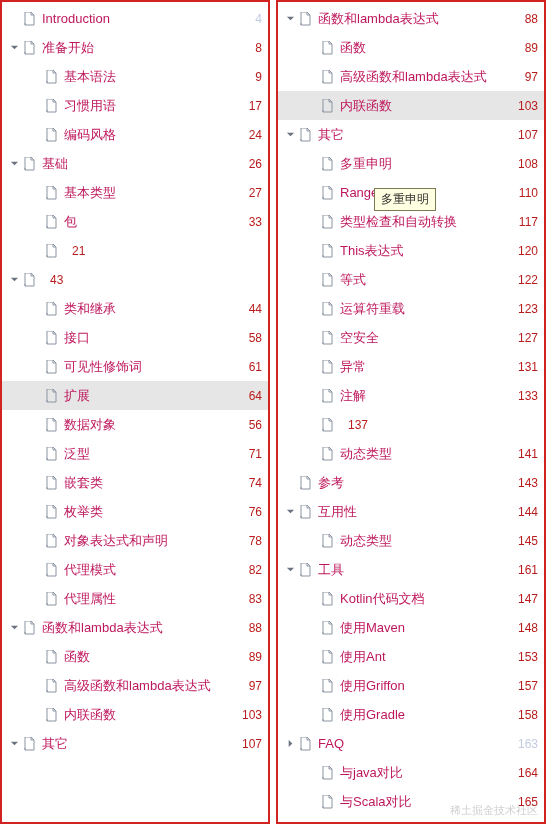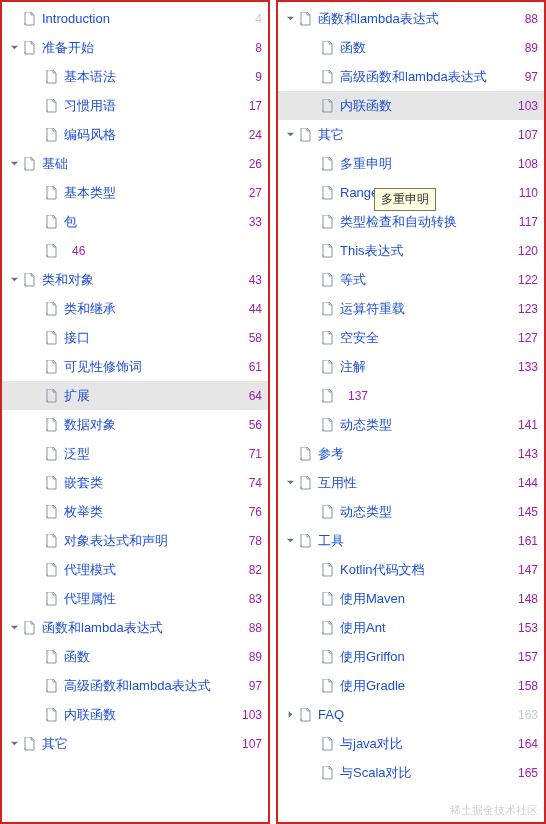--- a/index.html
+++ b/index.html
@@ -44,27 +44,27 @@
     margin-right: 6px;
     display: inline-flex;
     align-items: center;
     justify-content: center;
     color: #8b95a3;
     flex-shrink: 0;
   }
   .page-icon svg { display: block; }
   .label {
     flex: 1;
-    color: #1d4ed8;
+    color: #be185d;
     white-space: nowrap;
     overflow: hidden;
     text-overflow: ellipsis;
   }
   .page-num {
-    color: #a21caf;
+    color: #b91c1c;
     font-size: 12px;
     padding-left: 8px;
   }
   .page-num.faded { color: #c2cbe0; }
   .tooltip {
     position: absolute;
     background: #ffffe1;
     border: 1px solid #7a7a52;
     padding: 2px 6px;
     font-size: 12px;
@@ -202,37 +202,36 @@
       <div class="row">
         <span class="indent-spacer" style="width: 28px;"></span>
         <span class="arrow"></span>
         <span class="page-icon">
           <svg width="12" height="14" viewBox="0 0 12 14">
             <path d="M2 0 L8 0 L11 3 L11 13 L2 13 Z" fill="none" stroke="#8b95a3" stroke-width="1"></path>
             <path d="M8 0 L8 3 L11 3" fill="none" stroke="#8b95a3" stroke-width="1"></path>
             <path d="M2 13 L2 11" stroke="#8b95a3" stroke-width="1"></path>
           </svg>
         </span>
-        <span class="page-num">46</span>
+        <span class="page-num">21</span>
       </div>
       <div class="row">
         <span class="indent-spacer" style="width: 6px;"></span>
         <span class="arrow">
           <svg width="9" height="9" viewBox="0 0 10 10">
             <path d="M1 3 L5 7 L9 3 Z" fill="#6b7280"></path>
           </svg>
         </span>
         <span class="page-icon">
           <svg width="12" height="14" viewBox="0 0 12 14">
             <path d="M2 0 L8 0 L11 3 L11 13 L2 13 Z" fill="none" stroke="#8b95a3" stroke-width="1"></path>
             <path d="M8 0 L8 3 L11 3" fill="none" stroke="#8b95a3" stroke-width="1"></path>
             <path d="M2 13 L2 11" stroke="#8b95a3" stroke-width="1"></path>
           </svg>
         </span>
-        <span class="label">类和对象</span>
         <span class="page-num">43</span>
       </div>
       <div class="row">
         <span class="indent-spacer" style="width: 28px;"></span>
         <span class="arrow"></span>
         <span class="page-icon">
           <svg width="12" height="14" viewBox="0 0 12 14">
             <path d="M2 0 L8 0 L11 3 L11 13 L2 13 Z" fill="none" stroke="#8b95a3" stroke-width="1"></path>
             <path d="M8 0 L8 3 L11 3" fill="none" stroke="#8b95a3" stroke-width="1"></path>
             <path d="M2 13 L2 11" stroke="#8b95a3" stroke-width="1"></path>
@@ -604,20 +603,33 @@
         <span class="arrow"></span>
         <span class="page-icon">
           <svg width="12" height="14" viewBox="0 0 12 14">
             <path d="M2 0 L8 0 L11 3 L11 13 L2 13 Z" fill="none" stroke="#8b95a3" stroke-width="1"></path>
             <path d="M8 0 L8 3 L11 3" fill="none" stroke="#8b95a3" stroke-width="1"></path>
             <path d="M2 13 L2 11" stroke="#8b95a3" stroke-width="1"></path>
           </svg>
         </span>
         <span class="label">空安全</span>
         <span class="page-num">127</span>
+      </div>
+      <div class="row">
+        <span class="indent-spacer" style="width: 28px;"></span>
+        <span class="arrow"></span>
+        <span class="page-icon">
+          <svg width="12" height="14" viewBox="0 0 12 14">
+            <path d="M2 0 L8 0 L11 3 L11 13 L2 13 Z" fill="none" stroke="#8b95a3" stroke-width="1"></path>
+            <path d="M8 0 L8 3 L11 3" fill="none" stroke="#8b95a3" stroke-width="1"></path>
+            <path d="M2 13 L2 11" stroke="#8b95a3" stroke-width="1"></path>
+          </svg>
+        </span>
+        <span class="label">异常</span>
+        <span class="page-num">131</span>
       </div>
       <div class="row">
         <span class="indent-spacer" style="width: 28px;"></span>
         <span class="arrow"></span>
         <span class="page-icon">
           <svg width="12" height="14" viewBox="0 0 12 14">
             <path d="M2 0 L8 0 L11 3 L11 13 L2 13 Z" fill="none" stroke="#8b95a3" stroke-width="1"></path>
             <path d="M8 0 L8 3 L11 3" fill="none" stroke="#8b95a3" stroke-width="1"></path>
             <path d="M2 13 L2 11" stroke="#8b95a3" stroke-width="1"></path>
           </svg>

